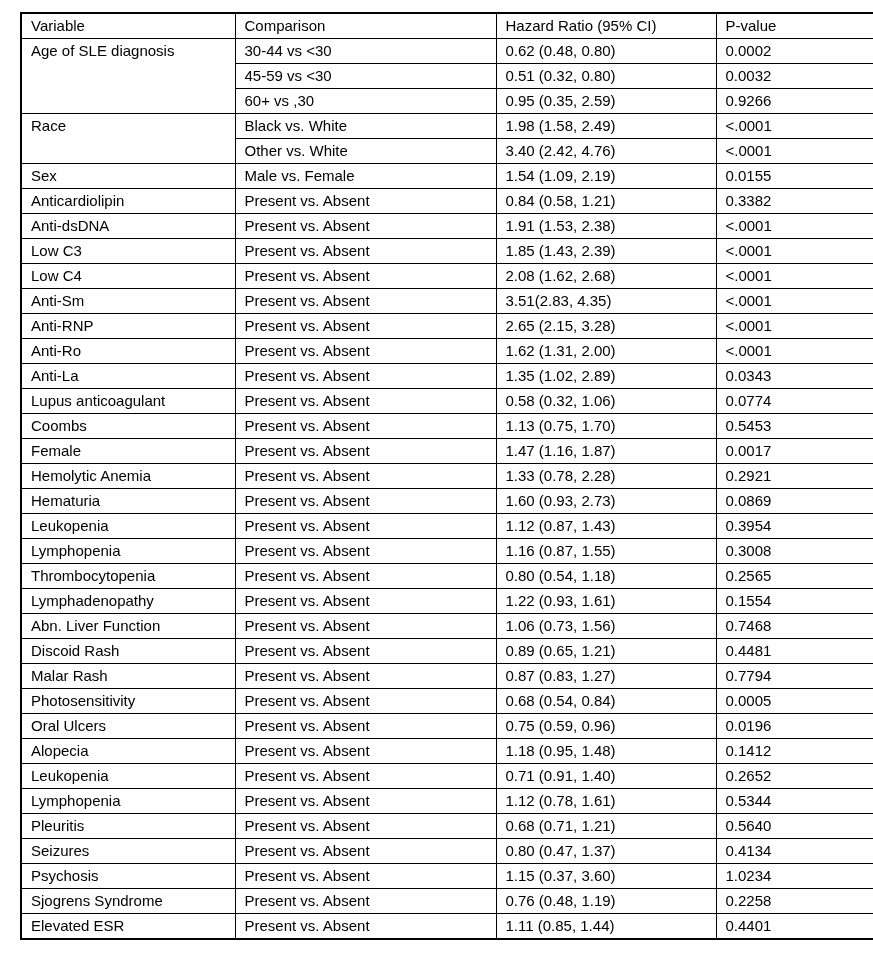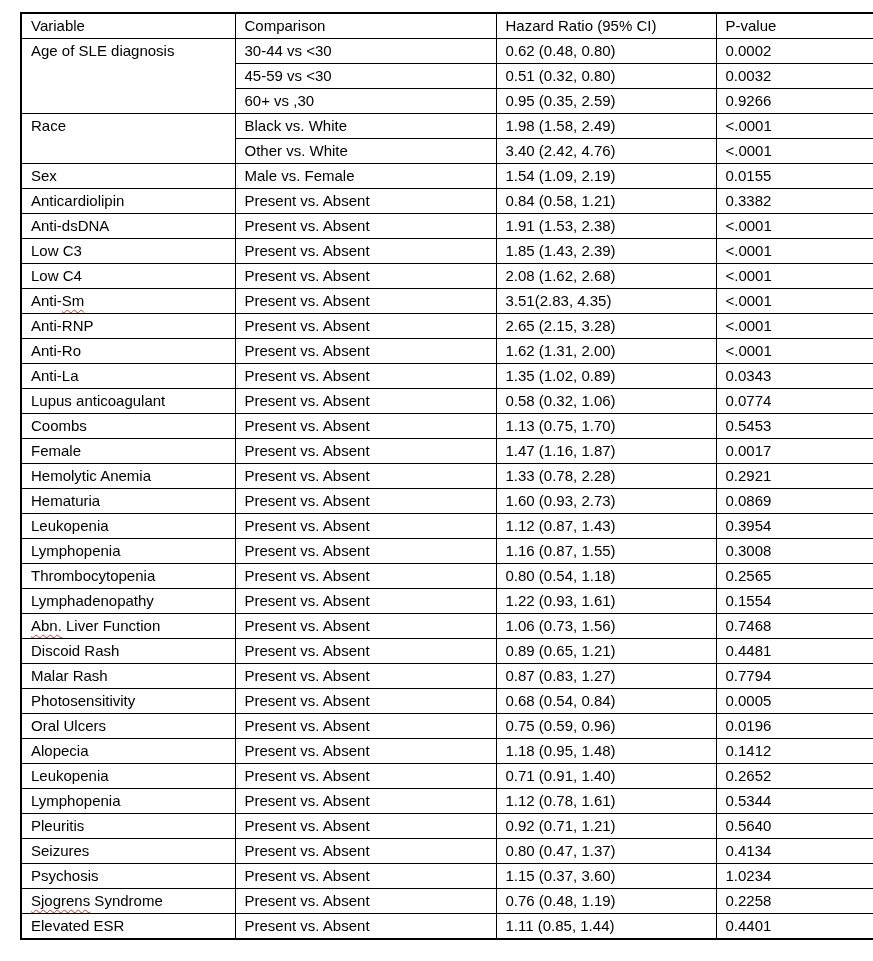--- a/index.html
+++ b/index.html
@@ -31,21 +31,20 @@
     font-weight: 400;
     color: #000000;
     text-align: left;
     vertical-align: top;
     height: 20px;
     line-height: 20px;
     white-space: nowrap;
     overflow: hidden;
   }
   .squiggle {
-    text-decoration: underline;
     text-decoration-style: wavy;
     text-decoration-color: #c0392b;
     text-decoration-thickness: 1px;
     text-underline-offset: 3px;
   }
 </style>
 </head>
 <body>
 
 <div class="page">
@@ -136,21 +135,21 @@
         </tr>
         <tr>
           <td>Anti-Ro</td>
           <td>Present vs. Absent</td>
           <td>1.62 (1.31, 2.00)</td>
           <td>&lt;.0001</td>
         </tr>
         <tr>
           <td>Anti-La</td>
           <td>Present vs. Absent</td>
-          <td>1.35 (1.02, 0.89)</td>
+          <td>1.35 (1.02, 2.89)</td>
           <td>0.0343</td>
         </tr>
         <tr>
           <td>Lupus anticoagulant</td>
           <td>Present vs. Absent</td>
           <td>0.58 (0.32, 1.06)</td>
           <td>0.0774</td>
         </tr>
         <tr>
           <td>Coombs</td>
@@ -244,21 +243,21 @@
         </tr>
         <tr>
           <td>Lymphopenia</td>
           <td>Present vs. Absent</td>
           <td>1.12 (0.78, 1.61)</td>
           <td>0.5344</td>
         </tr>
         <tr>
           <td>Pleuritis</td>
           <td>Present vs. Absent</td>
-          <td>0.92 (0.71, 1.21)</td>
+          <td>0.68 (0.71, 1.21)</td>
           <td>0.5640</td>
         </tr>
         <tr>
           <td>Seizures</td>
           <td>Present vs. Absent</td>
           <td>0.80 (0.47, 1.37)</td>
           <td>0.4134</td>
         </tr>
         <tr>
           <td>Psychosis</td>

